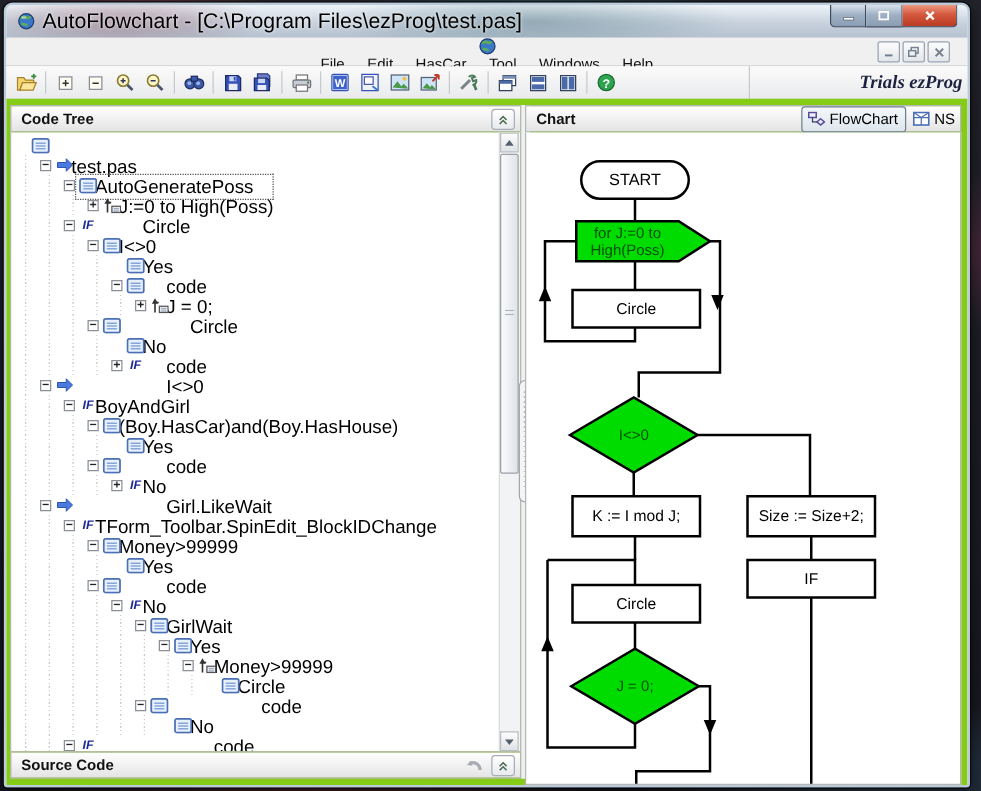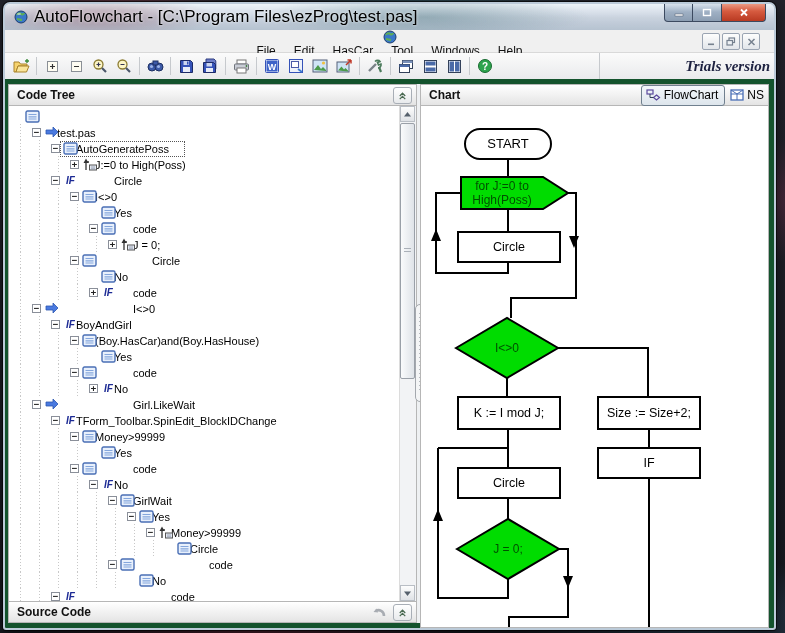--- a/index.html
+++ b/index.html
@@ -45,40 +45,40 @@
     background:linear-gradient(#fbfbfb,#e9eaec);border-bottom:1px solid #cfd2d6;
     display:flex;align-items:center;}
   .tbgroups{display:flex;align-items:center;padding-left:4px;}
   .tbtn{width:24px;height:22px;display:flex;align-items:center;justify-content:center;border-radius:2px;}
   .tb-sep{width:1px;height:18px;background:#c6c9cd;margin:0 3px;}
   .tb-right{margin-left:auto;height:100%;display:flex;align-items:center;
     border-left:1px solid #c6c9cd;padding:0 4px 0 10px;min-width:160px;justify-content:flex-end;}
   .trials{font-family:"Liberation Serif",serif;font-style:italic;font-weight:bold;
     font-size:15px;color:#1d2140;white-space:nowrap;}
   
-  .main{position:absolute;left:0;top:75px;right:0;bottom:0;background:#14532d;}
+  .main{position:absolute;left:0;top:75px;right:0;bottom:0;background:#84cc16;}
   .panel-header{height:22px;background:linear-gradient(#ffffff,#e4e4e4);
     border:1px solid #b6b6b6;box-sizing:border-box;display:flex;align-items:center;
     font-size:12px;font-weight:bold;color:#111;padding:0 4px 0 8px;}
   .panel-header .ph-title{flex:0 0 auto;}
   .hbtn{width:17px;height:15px;border:1px solid #a8aeb6;border-radius:3px;margin-left:4px;
     background:linear-gradient(#ffffff,#e8eaec);display:flex;align-items:center;justify-content:center;}
   .left-panel{position:absolute;left:3px;top:5px;width:409px;bottom:5px;}
   .treebox{position:absolute;left:0;top:22px;right:0;bottom:22px;background:#fff;
     border:1px solid #b6b6b6;border-top:none;border-bottom:none;overflow:hidden;}
   .tree{position:absolute;left:2px;top:2px;right:17px;bottom:0;overflow:hidden;}
   .trow{display:flex;align-items:center;height:16px;white-space:nowrap;}
   .gu{width:19px;height:16px;flex:0 0 auto;background-image:repeating-linear-gradient(to bottom,#c8c8c8 0 1px,transparent 1px 3px);
     background-repeat:no-repeat;background-position:9px 0;background-size:1px 100%;}
   .expslot{width:13px;height:16px;flex:0 0 auto;display:flex;align-items:center;justify-content:center;}
   .exp{width:9px;height:9px;box-sizing:border-box;border:1px solid #8a8f99;background:#fff;
     font:bold 9px/7px "DejaVu Sans Mono",monospace;text-align:center;color:#222;}
   .tico{width:17px;height:16px;flex:0 0 auto;display:flex;align-items:center;justify-content:center;}
   .ifico{font-style:italic;font-weight:bold;font-size:10px;color:#1c2a94;letter-spacing:0;}
-  .tlabel{font-size:11px;color:#000;padding:1px 15px;border:1px solid transparent;margin-top:34px;}
+  .tlabel{font-size:15px;color:#000;padding:1px 15px;border:1px solid transparent;margin-top:34px;}
   .trow.sel .tlabel{border:1px dotted #555;}
   .vscroll{position:absolute;right:0;top:0;bottom:0;width:16px;background:#f2f3f5;border-left:1px solid #dcdcdc;}
   .sbtn{position:absolute;left:0;width:15px;height:16px;background:linear-gradient(#fdfdfd,#dfe2e6);
     border:1px solid #b9bec5;box-sizing:border-box;display:flex;align-items:center;justify-content:center;}
   .sbtn.up{top:0;} .sbtn.down{bottom:0;}
   .sthumb{position:absolute;left:0;top:17px;width:15px;height:256px;border:1px solid #9aa0a8;
     border-radius:2px;box-sizing:border-box;background:linear-gradient(to right,#fafbfc,#dfe3e8);}
   .sthumb:after{content:"";position:absolute;left:3px;right:3px;top:50%;height:5px;margin-top:-3px;
     background:repeating-linear-gradient(to bottom,#aab0b8 0 1px,transparent 1px 3px);}
   .srcbar{position:absolute;left:0;bottom:0;right:0;}
@@ -340,21 +340,21 @@
           <div class="tbtn">
             <span style="display: inline-flex;">
               <svg width="16" height="16" viewBox="0 0 16 16">
                 <circle cx="8" cy="8" r="6.5" fill="#2da44e" stroke="#1a6a32"></circle>
                 <text x="8" y="12" text-anchor="middle" font-size="10" font-weight="bold" fill="#fff">?</text>
               </svg>
             </span>
           </div>
         </div>
       <div class="tb-right">
-        <span class="trials">Trials version</span>
+        <span class="trials">Trials ezProg</span>
       </div>
     </div>
 
     <div class="main">
 
       <div class="left-panel">
         <div class="panel-header">
           <span class="ph-title">Code Tree</span>
           <span class="sp" style="flex:1"></span>
           <div class="hbtn">

